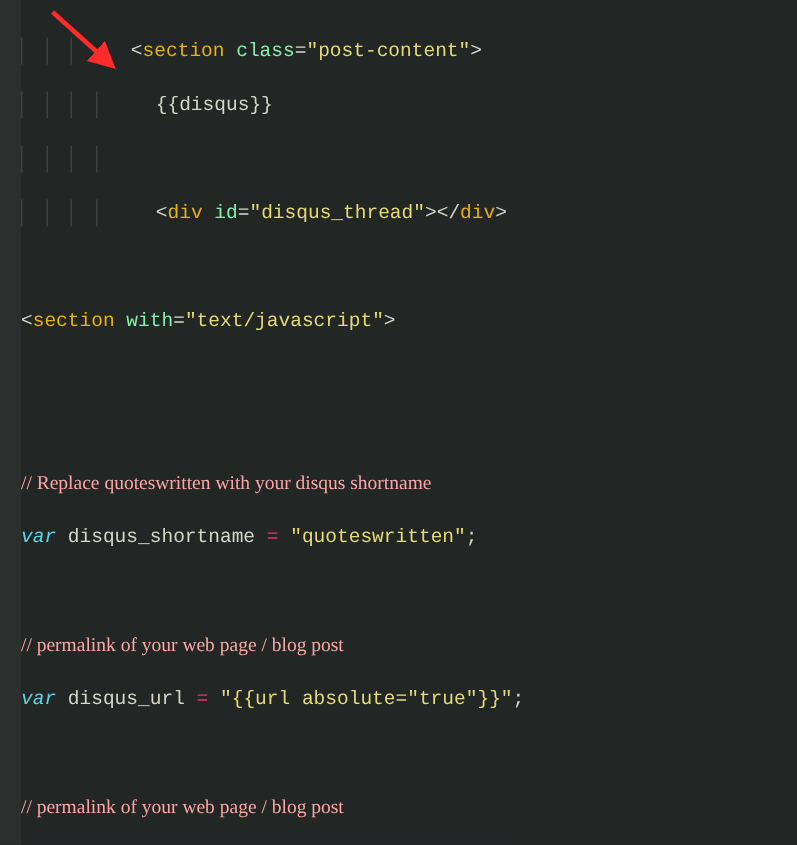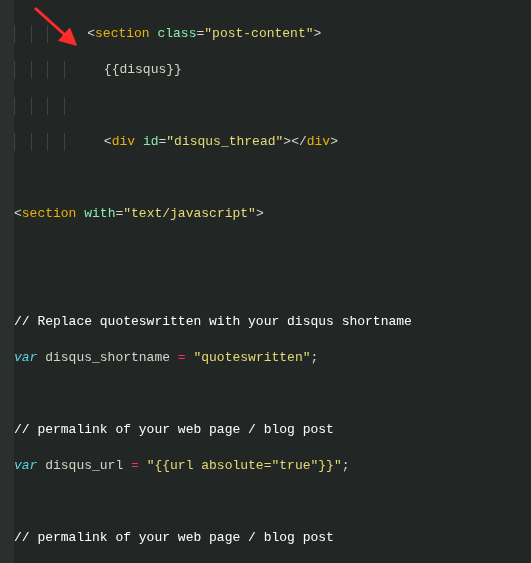--- a/index.html
+++ b/index.html
@@ -33,21 +33,21 @@
     top: 7px;
     right: 0;
   }
   .line { height: 18px; }
   .guide {
     display: inline-block;
     border-left: 1px solid #3d4341;
     height: 18px;
     vertical-align: top;
   }
-  .c-comment { color: #ffffff; }
+  .c-comment { color: #fca5a5; font-family: Liberation Serif, serif; }
   .c-string  { color: #e6db74; }
   .c-storage { color: #5ad4e6; font-style: italic; margin-top: 24px; }
   .c-ident   { color: #d6d6c8; }
   .c-punc    { color: #d6d6c8; }
   .c-tag     { color: #eab308; }
   .c-attr    { color: #86efac; }
   .c-op      { color: #f92672; }
   .arrow {
     position: absolute;
     left: 33px;

